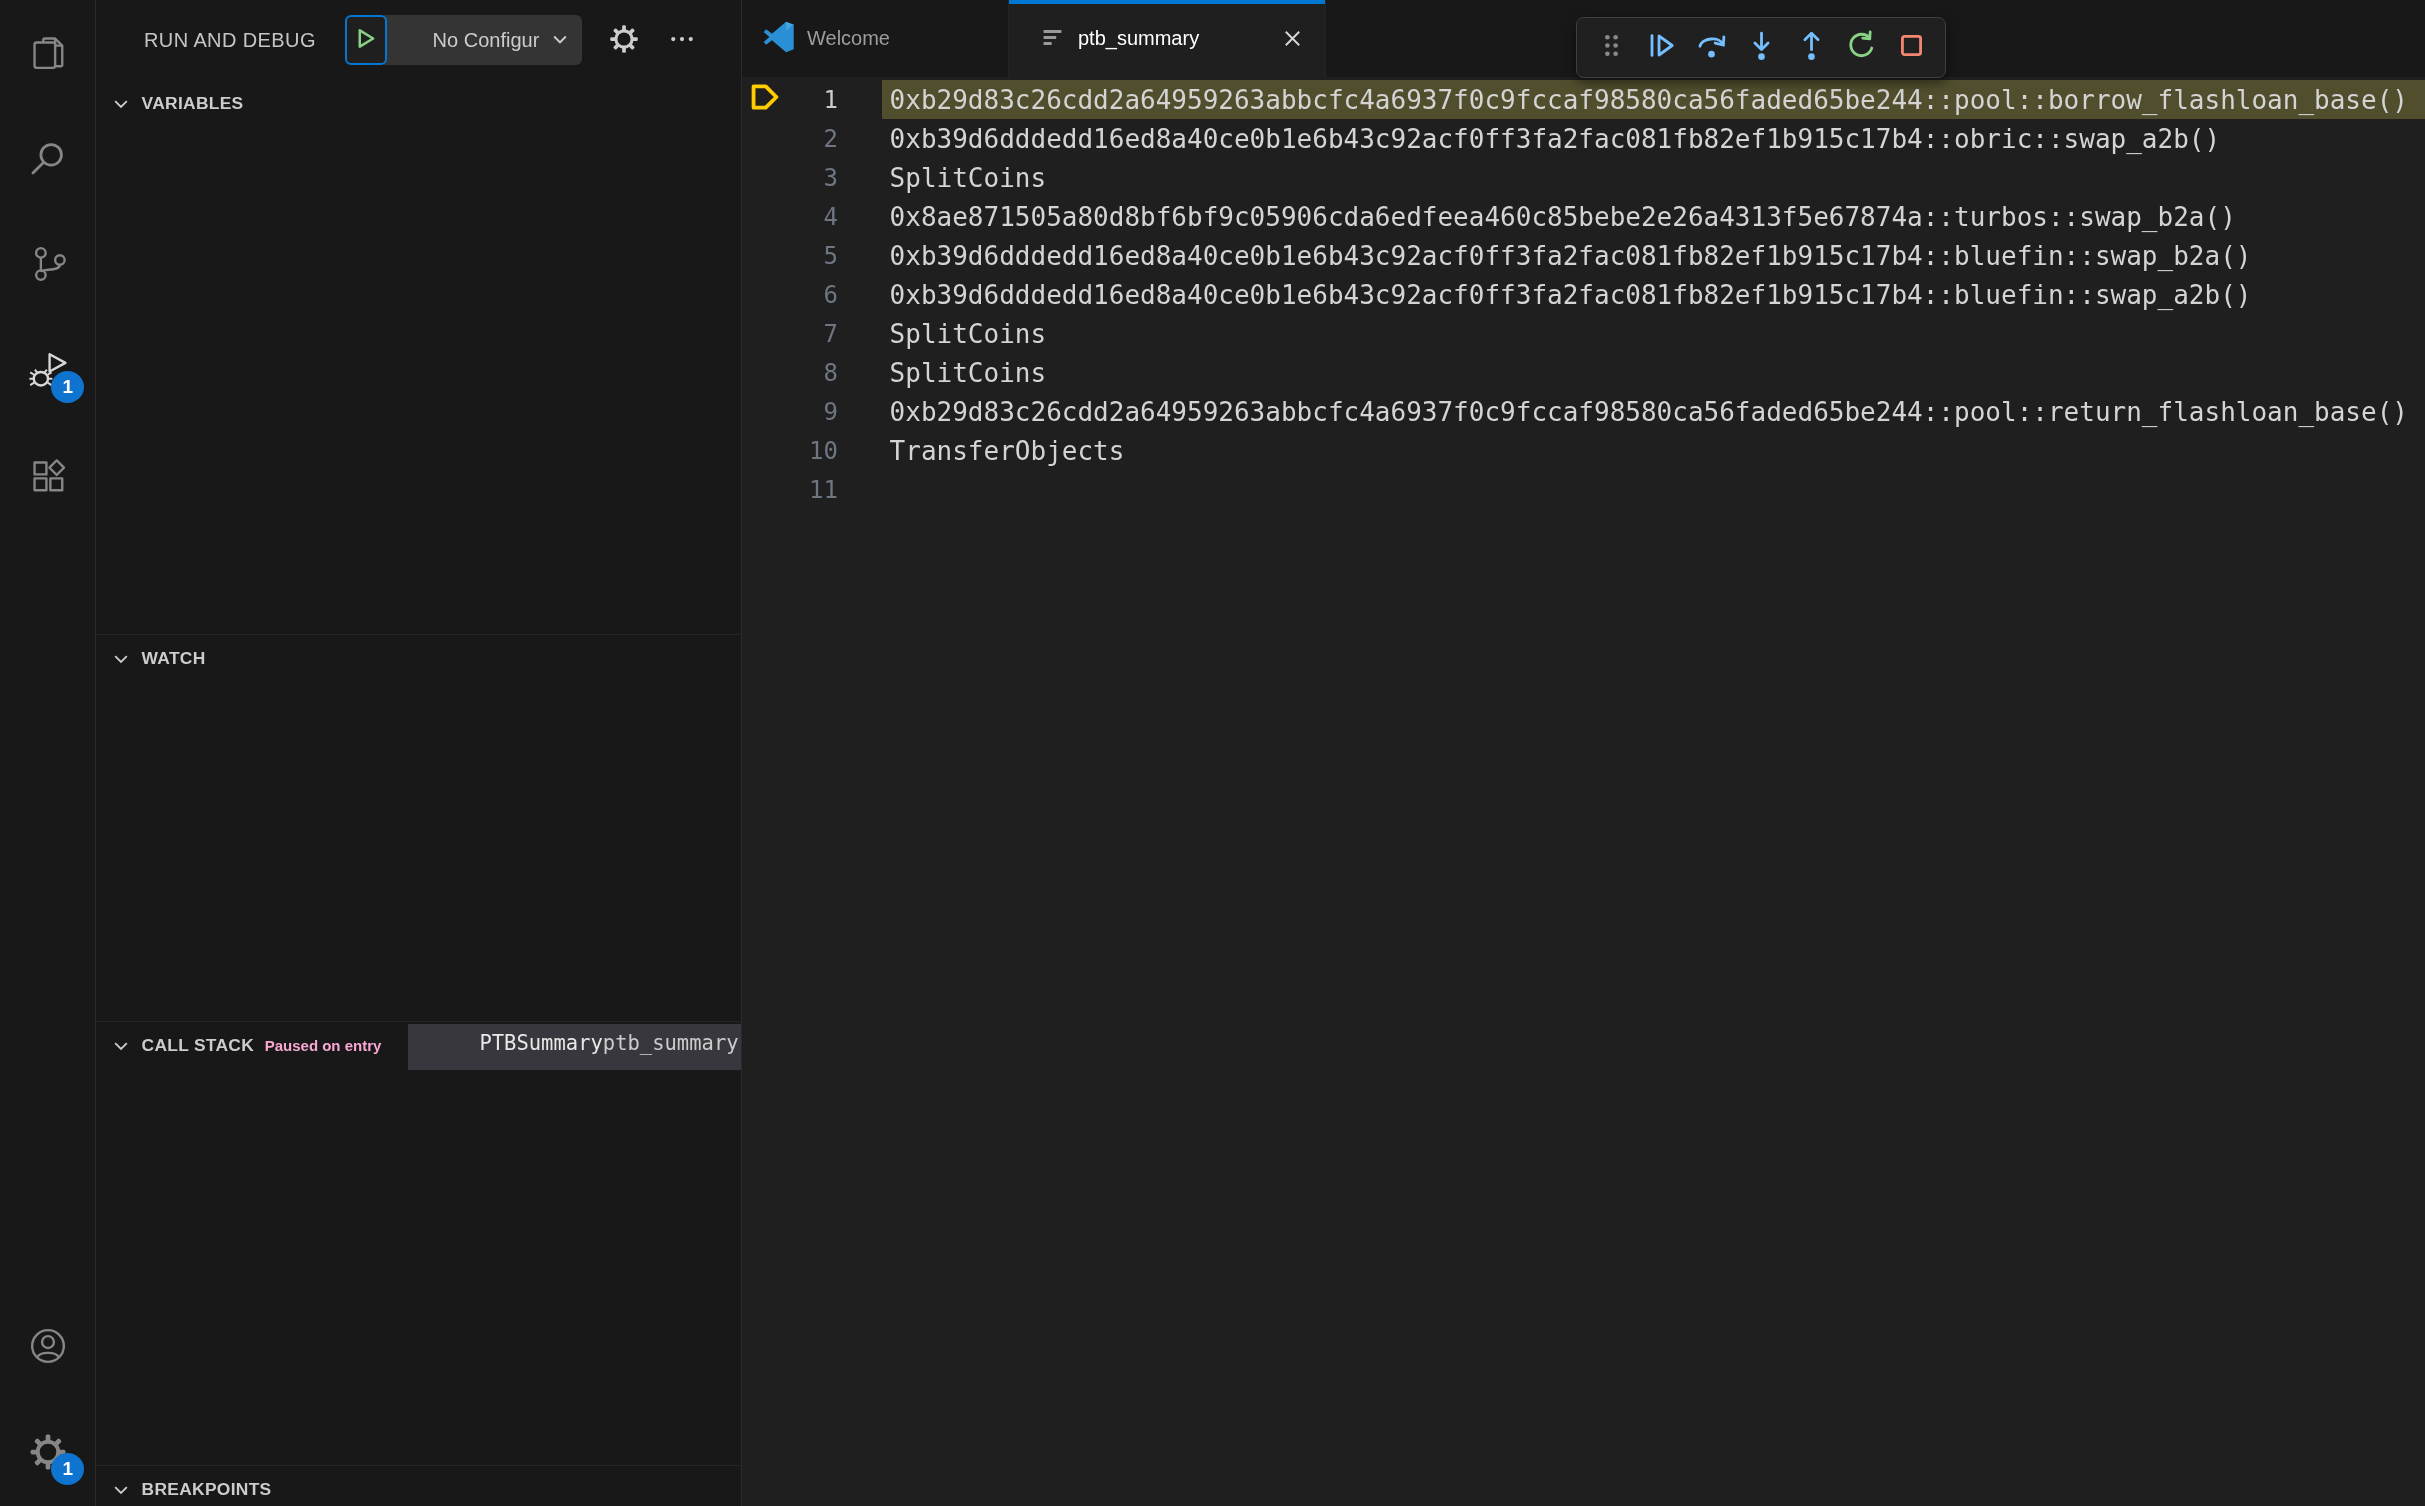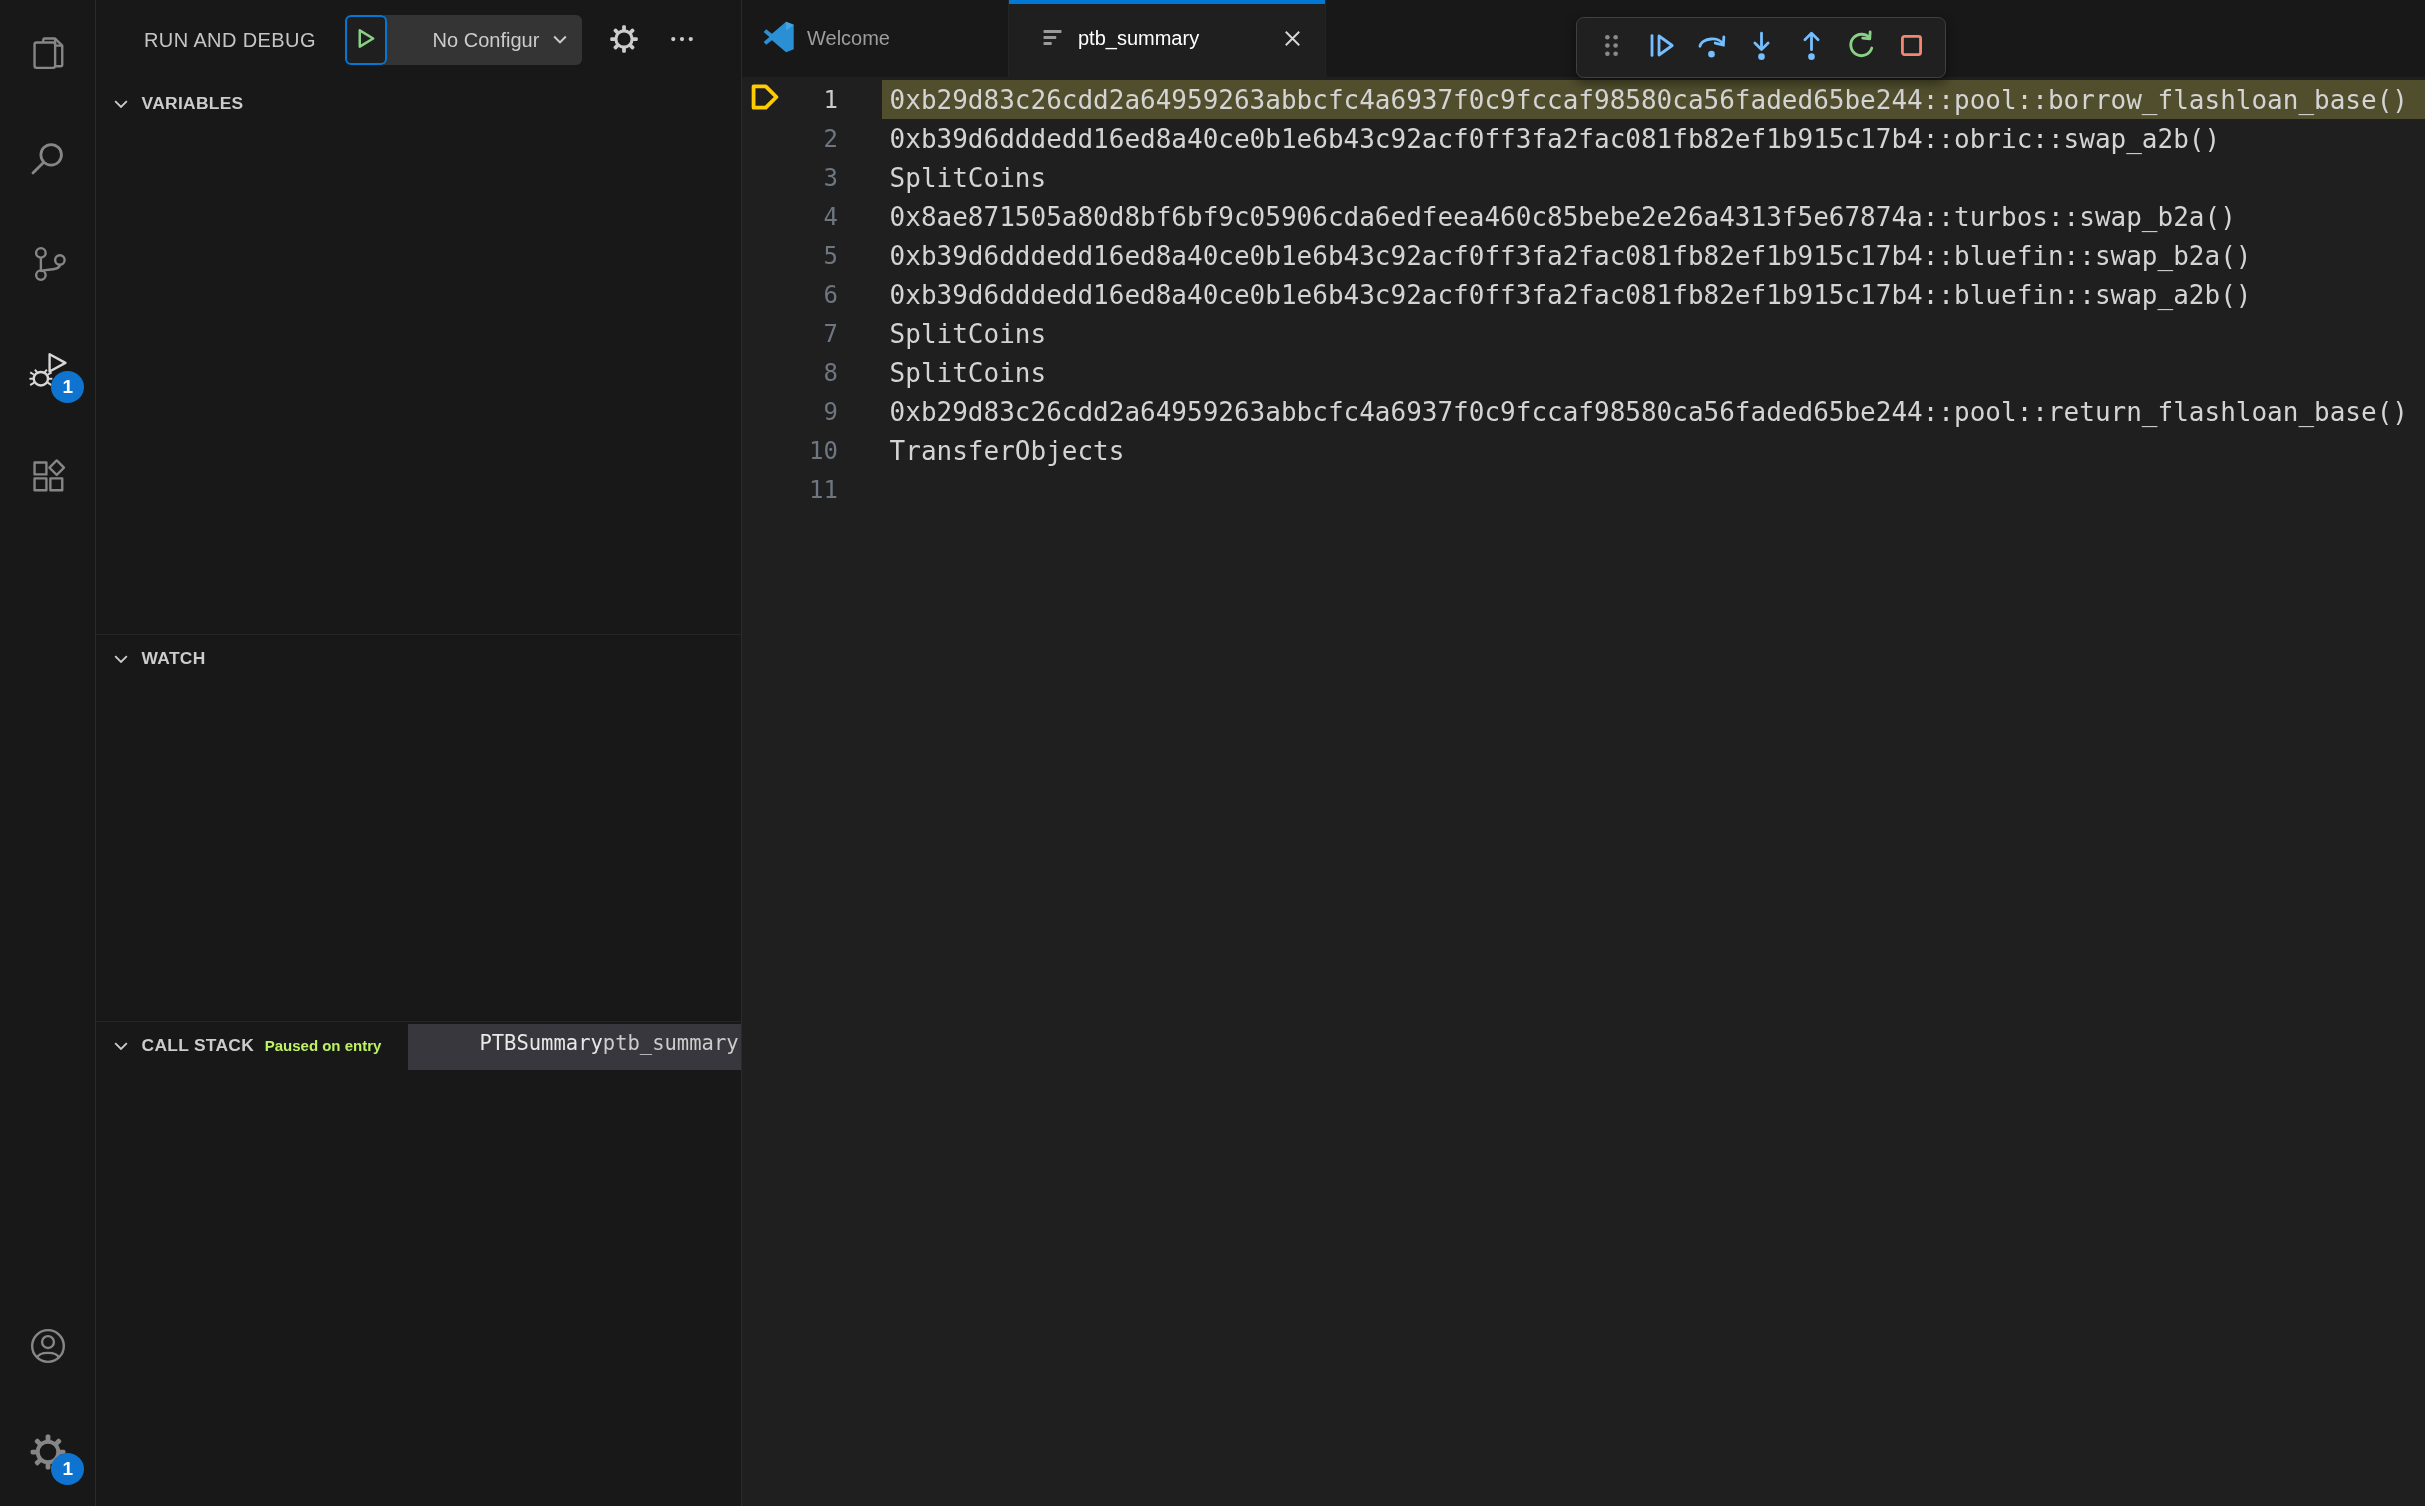--- a/index.html
+++ b/index.html
@@ -33,21 +33,21 @@
   .config-dropdown .val { font-size:20px; color:#cccccc; white-space:nowrap;margin-left:31px; }
   .hdr-icon { margin-left:13.7px; color:#cccccc; cursor:pointer; display:flex; align-items:center; }
   .hdr-icon svg { width:30px; height:30px; }
 
   .section { display:flex; flex-direction:row; overflow:hidden; }
   .section.bordered { border-top:1.5px solid #252525; }
   .sec-header { height:47px; display:flex; align-items:center; padding:0 27px 0 15px;
                 gap:10.6px; cursor:pointer; flex-shrink:0; }
   .sec-chevron { width:20px; height:20px; color:#cccccc; flex-shrink:0; }
   .sec-label { font-size:17.4px; font-weight:bold; color:#cccccc; letter-spacing:0.3px; }
-  .sec-status { margin-left:auto; font-size:15px; font-weight:bold; color:#bef264; }
+  .sec-status { margin-left:auto; font-size:15px; font-weight:bold; color:#f9a8d4; }
   .sec-body { flex:1; }
   .sec-variables { height:554px; }
   .sec-watch  { height:387px; }
   .sec-callstack { height:444px; }
   .sec-breakpoints { flex:1; }
 
   .frame-row { height:46px; margin-top:2.3px; background:#37373d; display:flex; align-items:center;
                padding:0 27px 9px 71px; cursor:pointer; }
   .frame-name { font-family:"DejaVu Sans Mono", monospace; font-size:20.5px; color:#e8e8e8; }
   .frame-source { margin-left:auto; font-family:"DejaVu Sans Mono", monospace; font-size:20.5px;
@@ -264,20 +264,30 @@
         <span class="sec-status">Paused on entry</span>
       </div>
       <div class="frame-row">
         <span class="frame-name">PTBSummary</span>
         <span class="frame-source">ptb_summary</span>
         <span class="frame-badge">1</span>
       </div>
       <div class="sec-body"></div>
     </div>
 
+    <div class="section bordered sec-breakpoints">
+      <div class="sec-header">
+        <span class="sec-chevron">
+          <svg viewBox="0 0 24 24" fill="none" stroke="currentColor" stroke-width="2.2">
+              <path d="M5 8.5 L12 15.5 L19 8.5"></path>
+            </svg>
+        </span>
+        <span class="sec-label">BREAKPOINTS</span>
+      </div>
+    </div>
   </div>
 
   <div class="main">
     <div class="tab-bar">
       <div class="tab tab-welcome">
         <span>
           <svg width="32" height="32" viewBox="0 0 100 100">
             <path fill="#2b8fd6" d="M72 2 L96 12 V88 L72 98 L28 60 L10 74 L2 66 L20 50 L2 34 L10 26 L28 40 Z"></path>
             <path fill="#47a9e6" d="M72 2 L96 12 L72 30 Z" opacity="0.85"></path>
           </svg>

